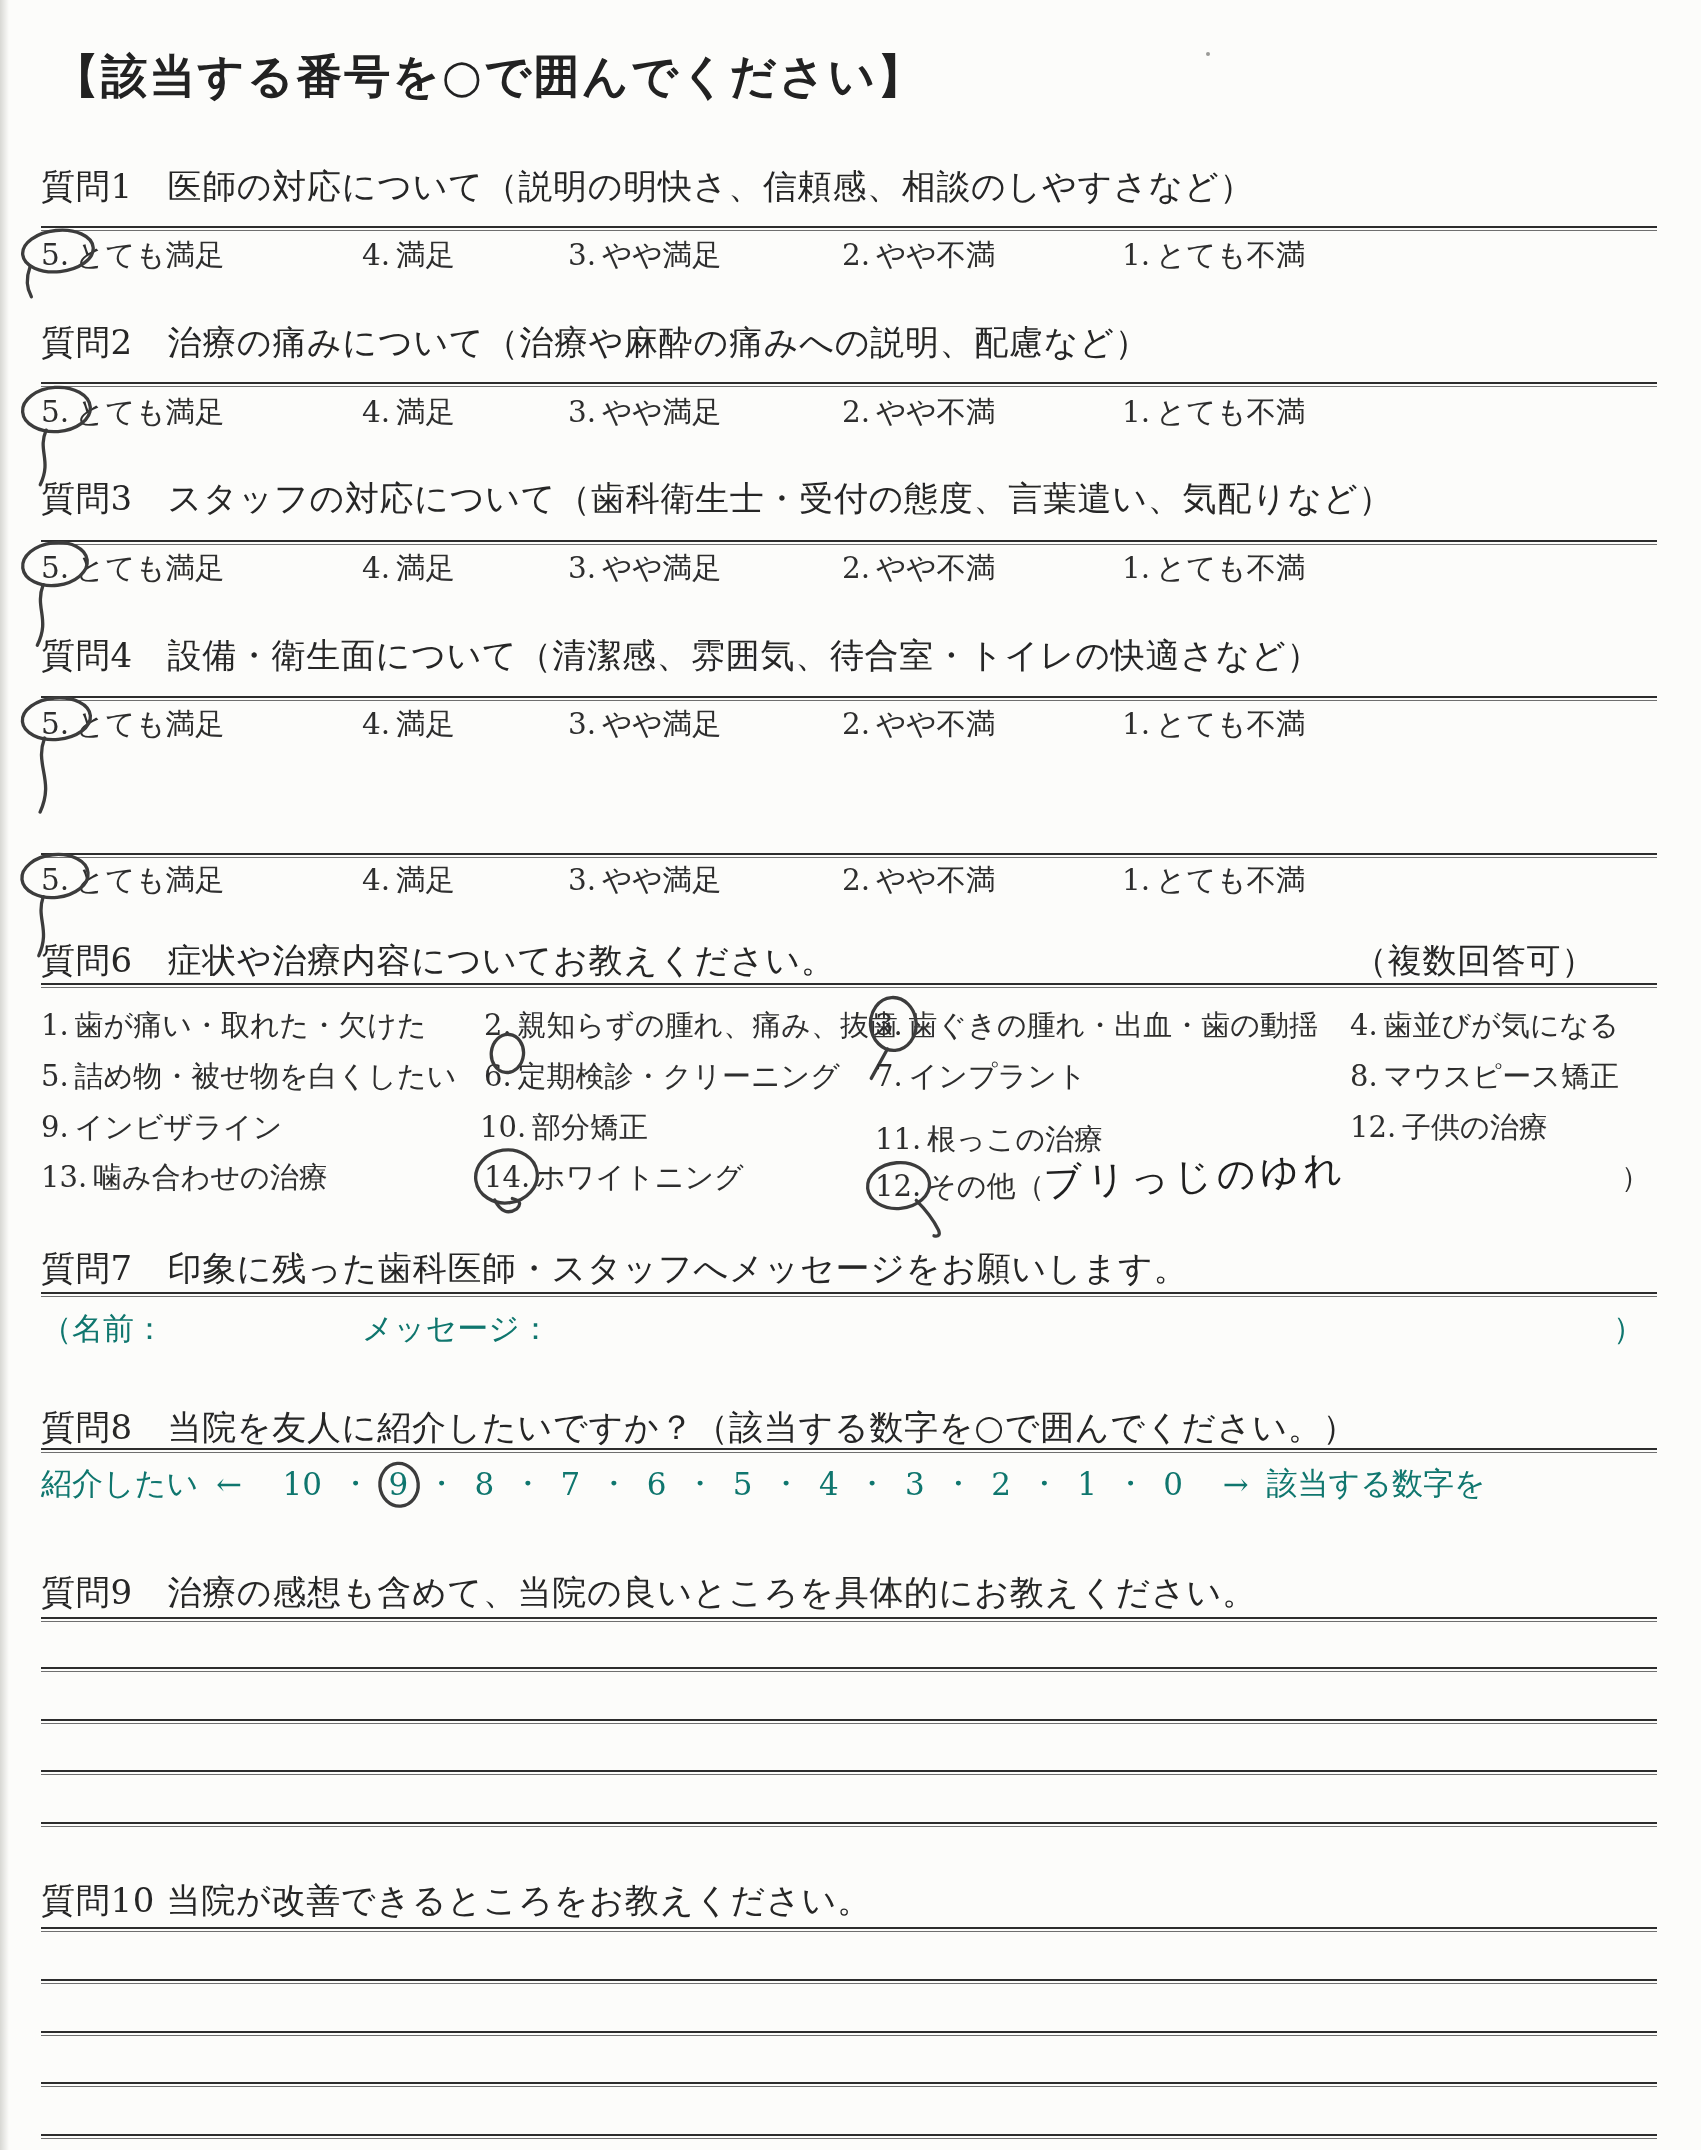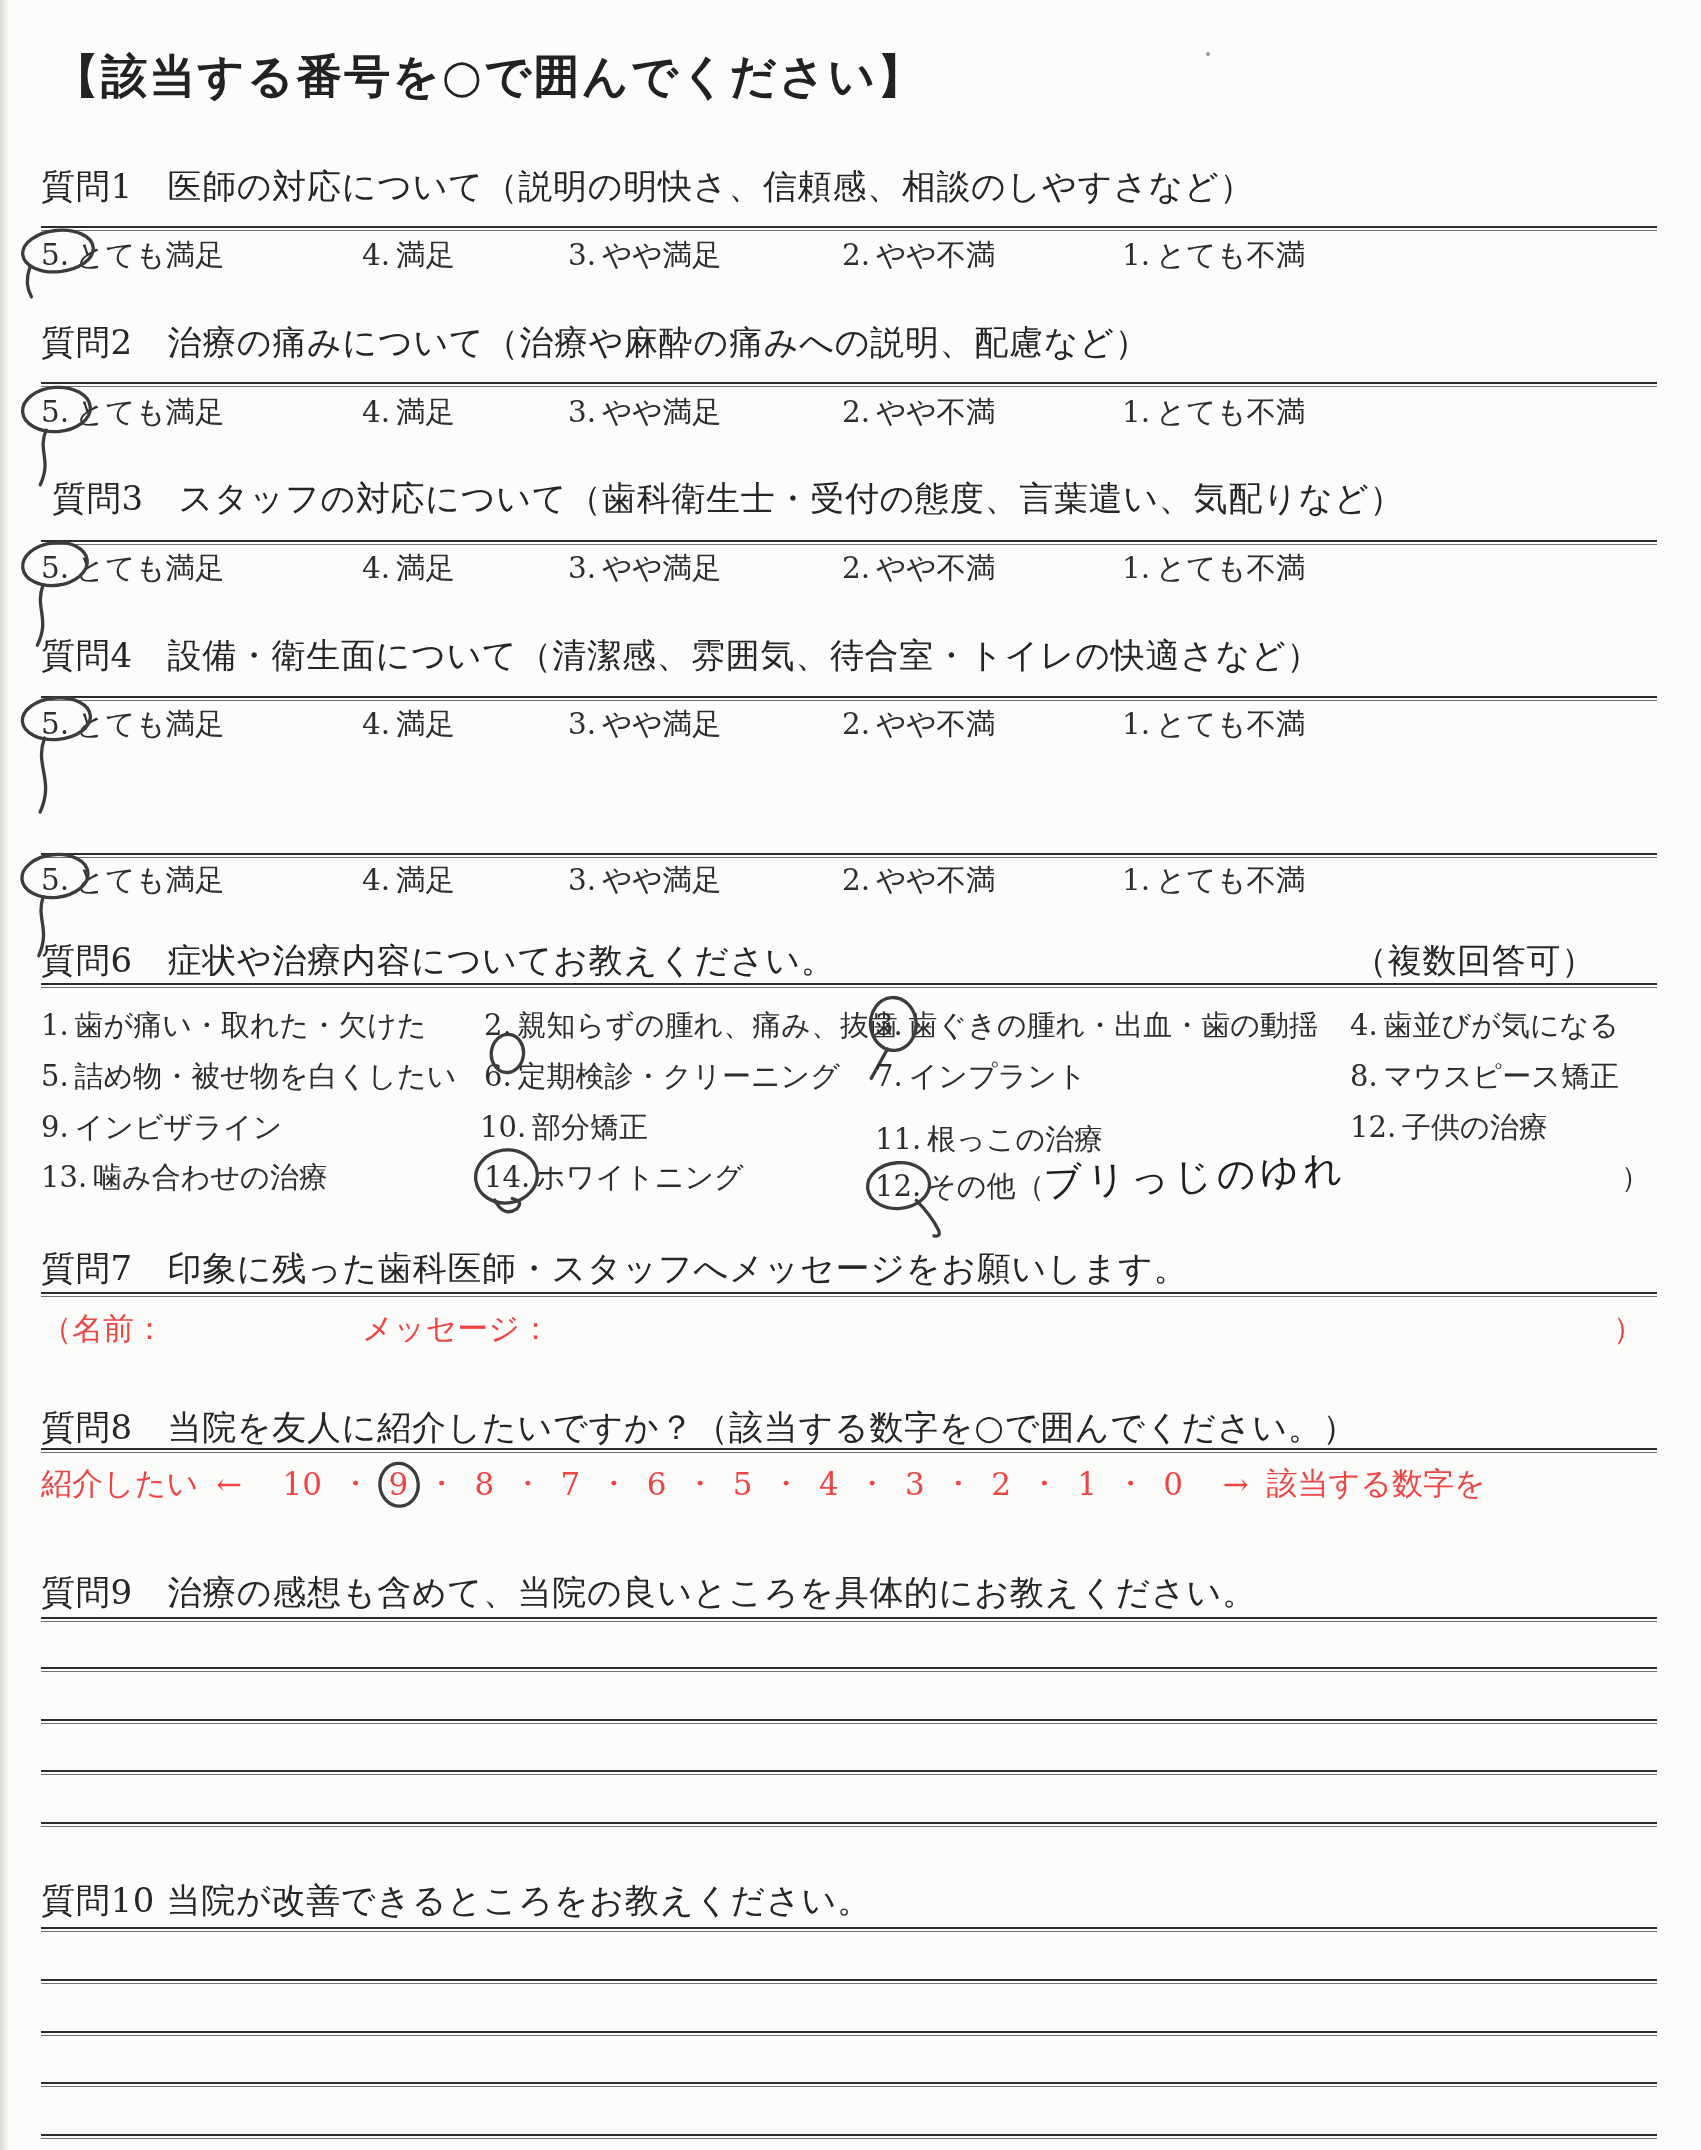--- a/index.html
+++ b/index.html
@@ -25,21 +25,21 @@
   .q6item{position:absolute;white-space:nowrap;font-size:29px;color:#2e2e2e;}
   svg.mark{position:absolute;overflow:visible;pointer-events:none;}
   svg.mark ellipse,svg.mark path{fill:none;stroke:#3c3c3c;stroke-width:4.5;stroke-linecap:round;}
   .hand{
     display:inline-block;
     font-family:"DejaVu Sans","Liberation Sans",sans-serif;
     font-size:38px;color:#1f1f1f;
     transform:rotate(-2.5deg) translateY(-7.4px);
     letter-spacing:4.4px;
   }
-  .q7row,.q8row{font-size:31px;color:#ef4444;}
+  .q7row,.q8row{font-size:31px;color:#0f766e;}
   .q8row{display:flex;align-items:center;gap:17.7px;}
   .q8num{position:relative;display:inline-block;}
   .edge-shade{position:absolute;left:0;top:0;bottom:0;width:8.9px;
     background:linear-gradient(to right,#d8d8d4,rgba(216,216,212,0));}
   .speck{position:absolute;width:4.4px;height:4.4px;border-radius:50%;background:#9a9a97;}
 </style>
 </head>
 <body>
 
 <div class="page">
@@ -77,21 +77,21 @@
         </svg>
         <span>5.</span>
       </span><span>とても満足</span>
     </span>
     <span class="opt" style="left:362px;"><span class="optnum">4.</span><span>満足</span></span>
     <span class="opt" style="left:568px;"><span class="optnum">3.</span><span>やや満足</span></span>
     <span class="opt" style="left:842px;"><span class="optnum">2.</span><span>やや不満</span></span>
     <span class="opt" style="left:1122px;"><span class="optnum">1.</span><span>とても不満</span></span>
   </div>
 
-  <div class="abs heading nowrap" style="left:41px;top:476px;margin-left:11px;">質問3　スタッフの対応について（歯科衛生士・受付の態度、言葉遣い、気配りなど）</div>
+  <div class="abs heading nowrap" style="left:41px;top:476px;">質問3　スタッフの対応について（歯科衛生士・受付の態度、言葉遣い、気配りなど）</div>
   <div class="rule" style="top:540px;"></div>
   <div class="abs opts" style="left:0;top:549px;width:1701px;height:44px;">
     <span class="opt" style="left:41px;">
       <span class="optnum">
         <svg class="mark" style="left:-35px;top:-14.8px;" width="126" height="118" viewBox="0 0 170 160">
           <ellipse cx="66" cy="38" rx="44" ry="29" transform="rotate(-7 66 38)"></ellipse>
           <path d="M 50 66 C 38 98 60 112 42 148" stroke-width="3.5"></path>
         </svg>
         <span>5.</span>
       </span><span>とても満足</span>

